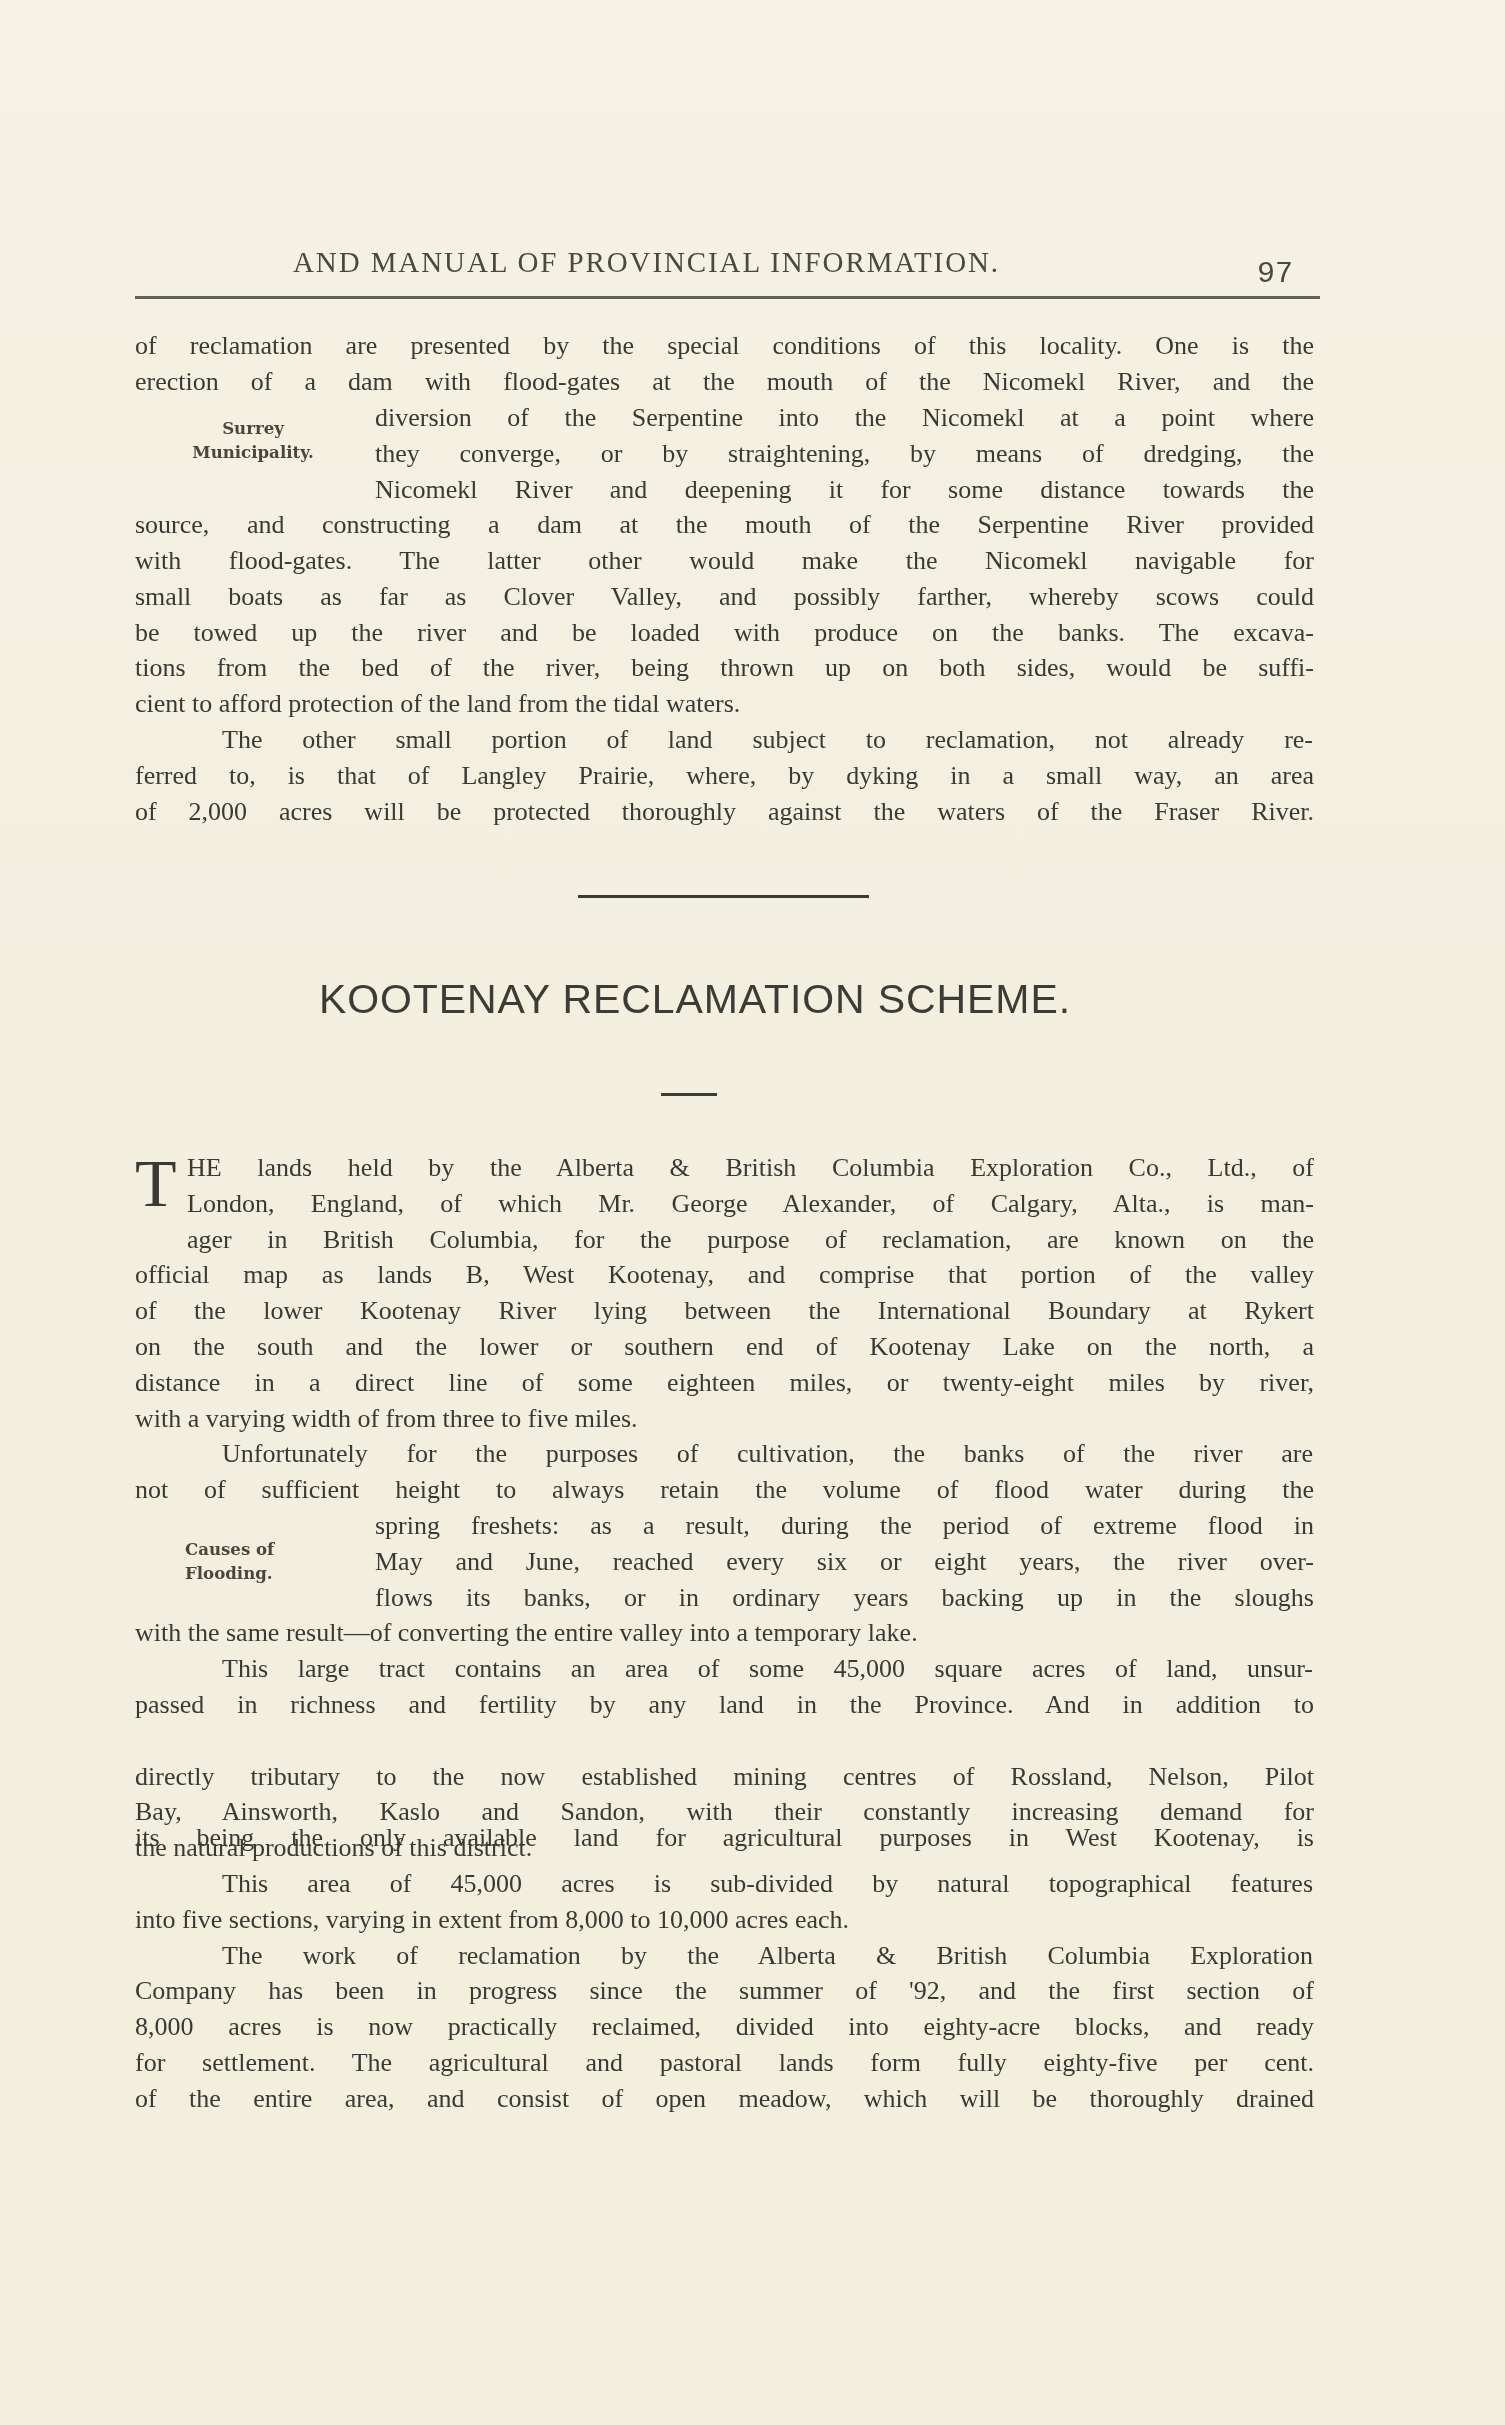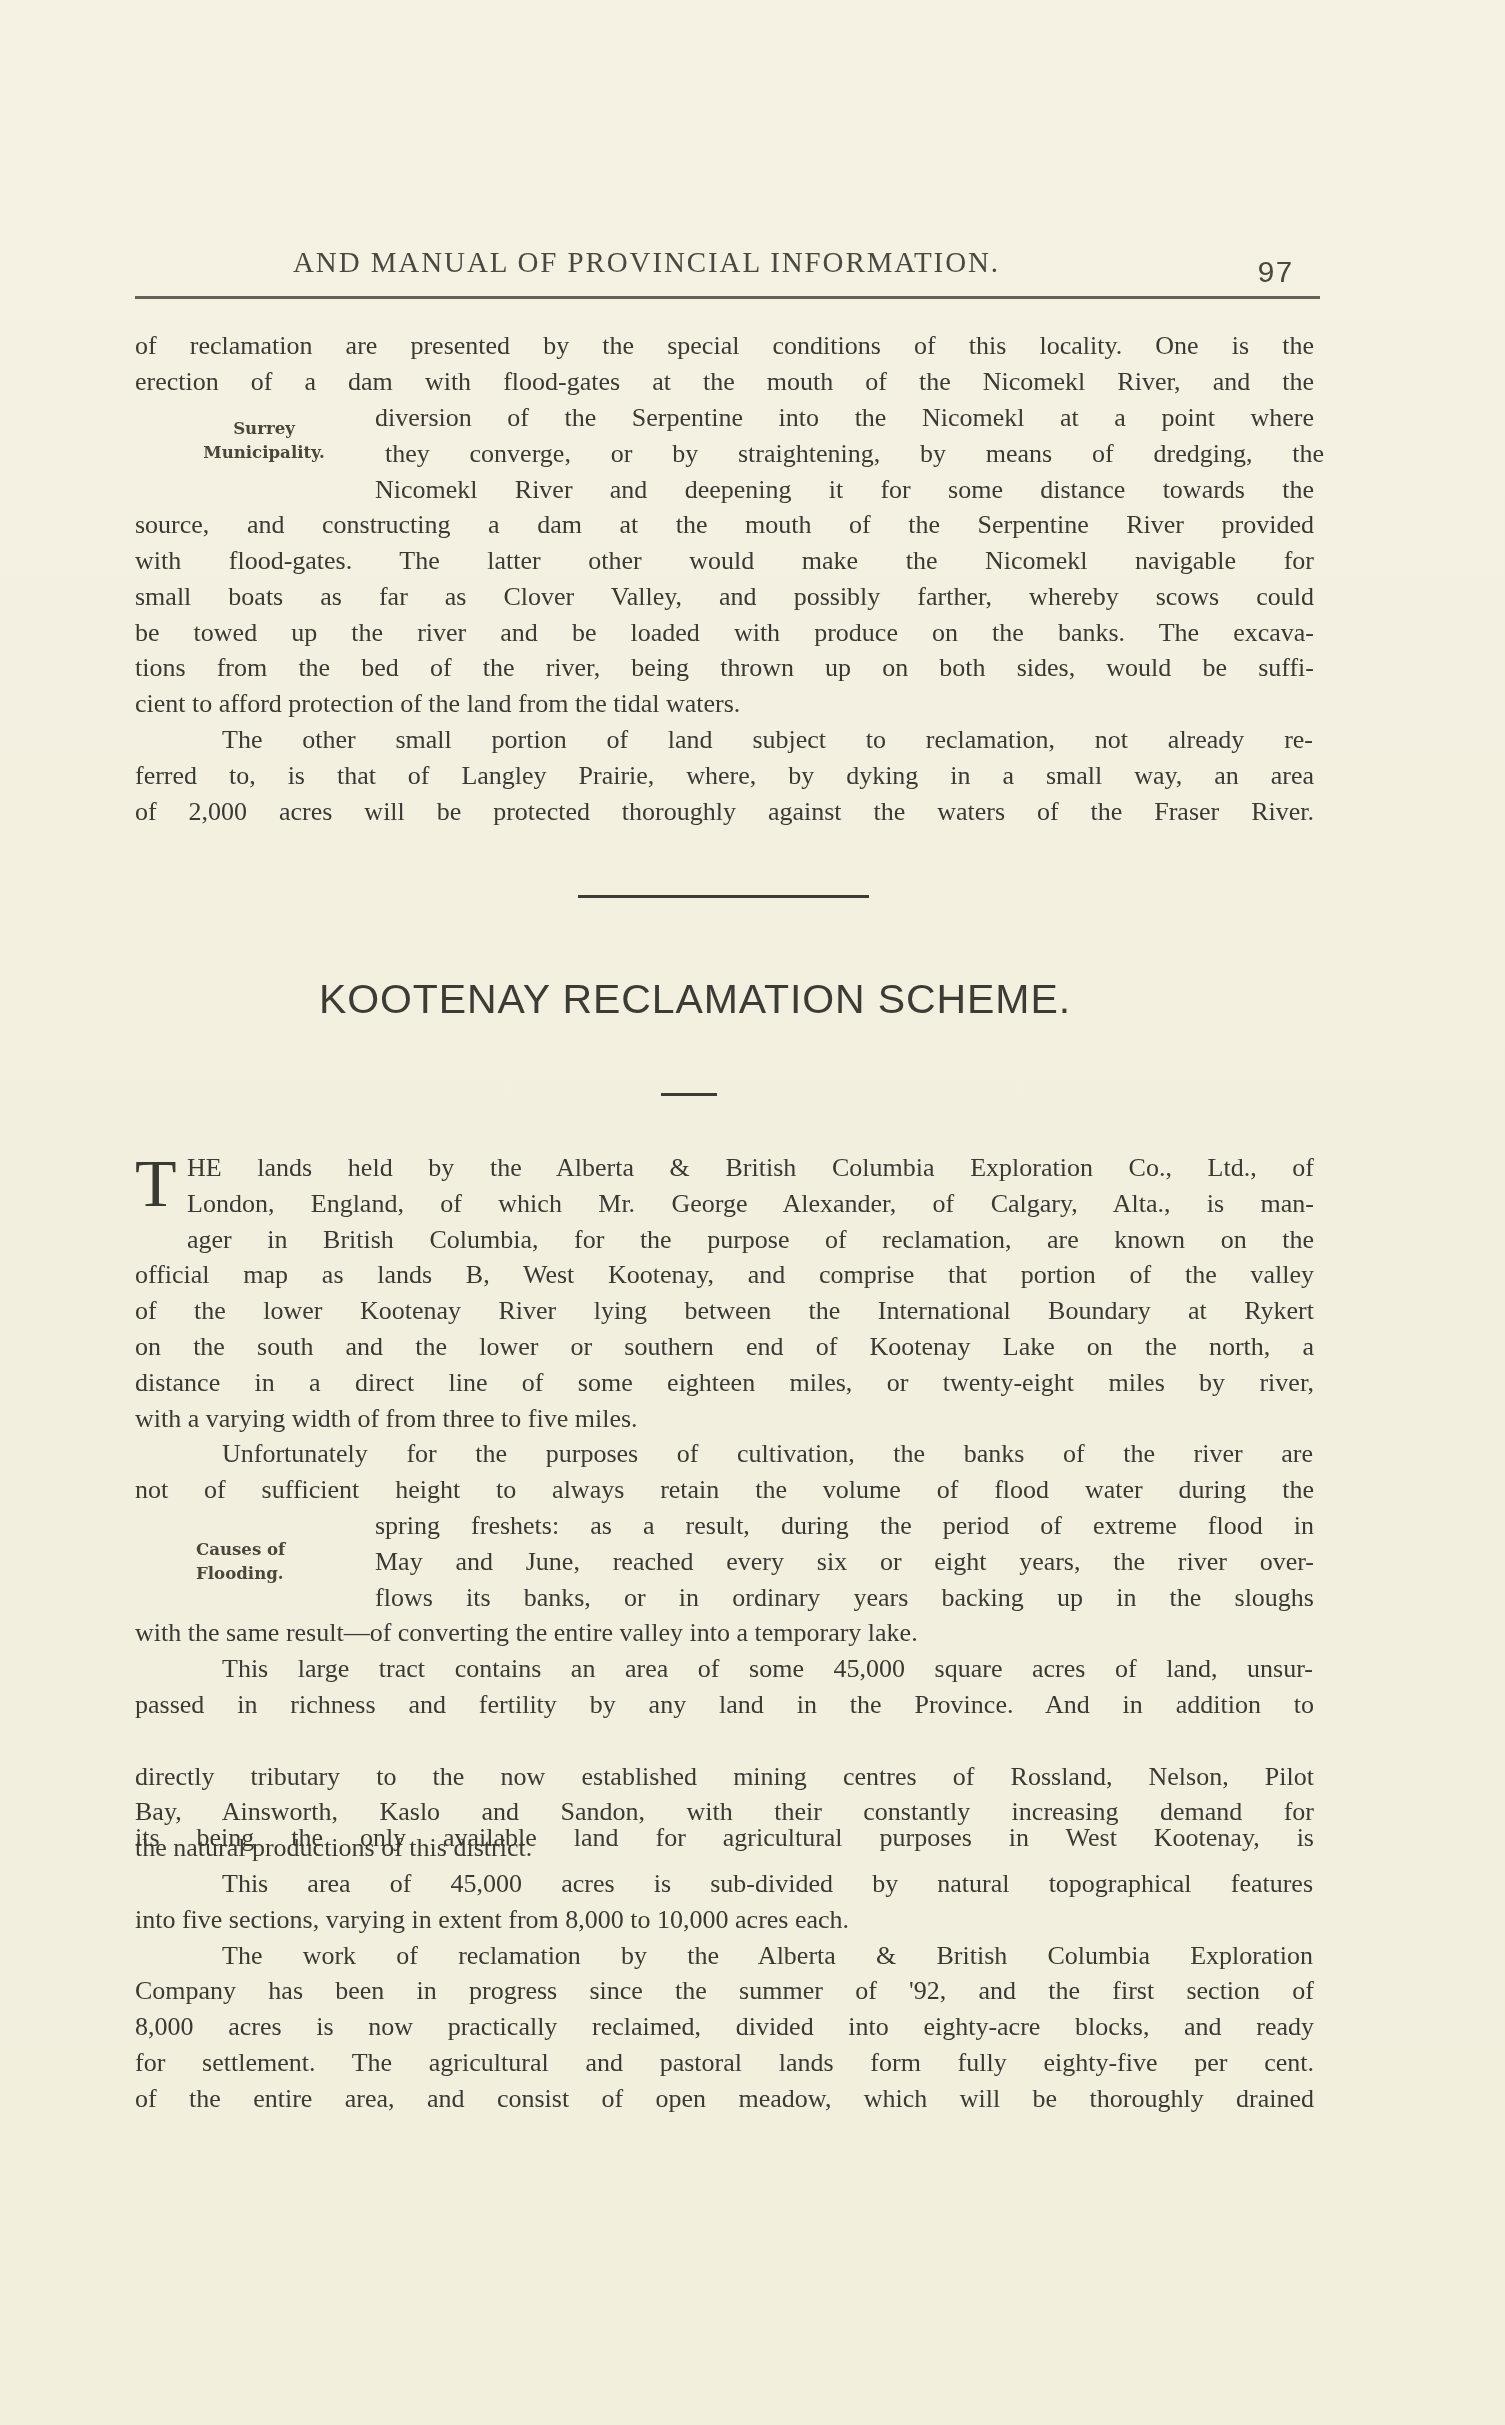--- a/index.html
+++ b/index.html
@@ -76,21 +76,20 @@
       width: 1127px;
     }
     .margin-note {
       position: absolute;
       font-family: "DejaVu Serif", "Liberation Serif", serif;
       font-size: 16.6px;
       font-weight: bold;
       line-height: 24.4px;
       color: #4a463c;
       text-align: center;
-      margin-left: 11px;
     }
     .section-title {
       position: absolute;
       left: 311px;
       top: 976px;
       font-family: "Liberation Sans", "DejaVu Sans", sans-serif;
       font-size: 41px;
       letter-spacing: 0.9px;
       color: #3d3b35;
       white-space: nowrap;
@@ -122,21 +121,21 @@
   <div>
     <div class="line" style="top:328px;">of reclamation are presented by the special conditions of this locality.  One is the</div>
     <div class="line" style="top:364px;">erection of a dam with flood-gates at the mouth of the Nicomekl River, and the</div>
 
     <div class="margin-note" style="left:179px; top:416px; width:148px;">
       <div>Surrey</div>
       <div>Municipality.</div>
     </div>
 
     <div class="line indent-margin" style="top:400px;">diversion of the Serpentine into the Nicomekl at a point where</div>
-    <div class="line indent-margin" style="top:436px;margin-left:10px;">they converge, or by straightening, by means of dredging, the</div>
+    <div class="line indent-margin" style="top:436px;">they converge, or by straightening, by means of dredging, the</div>
     <div class="line indent-margin" style="top:472px;">Nicomekl River and deepening it for some distance towards the</div>
     <div class="line" style="top:507px;">source, and constructing a dam at the mouth of the Serpentine River provided</div>
     <div class="line" style="top:543px;">with flood-gates.  The latter other would make the Nicomekl navigable for</div>
     <div class="line" style="top:579px;">small boats as far as Clover Valley, and possibly farther, whereby scows could</div>
     <div class="line" style="top:615px;">be towed up the river and be loaded with produce on the banks.  The excava-</div>
     <div class="line" style="top:650px;">tions from the bed of the river, being thrown up on both sides, would be suffi-</div>
     <div class="line last" style="top:686px;">cient to afford protection of the land from the tidal waters.</div>
     <div class="line para-start" style="top:722px;">The other small portion of land subject to reclamation, not already re-</div>
     <div class="line" style="top:758px;">ferred to, is that of Langley Prairie, where, by dyking in a small way, an area</div>
     <div class="line" style="top:794px;">of 2,000 acres will be protected thoroughly against the waters of the Fraser River.</div>

